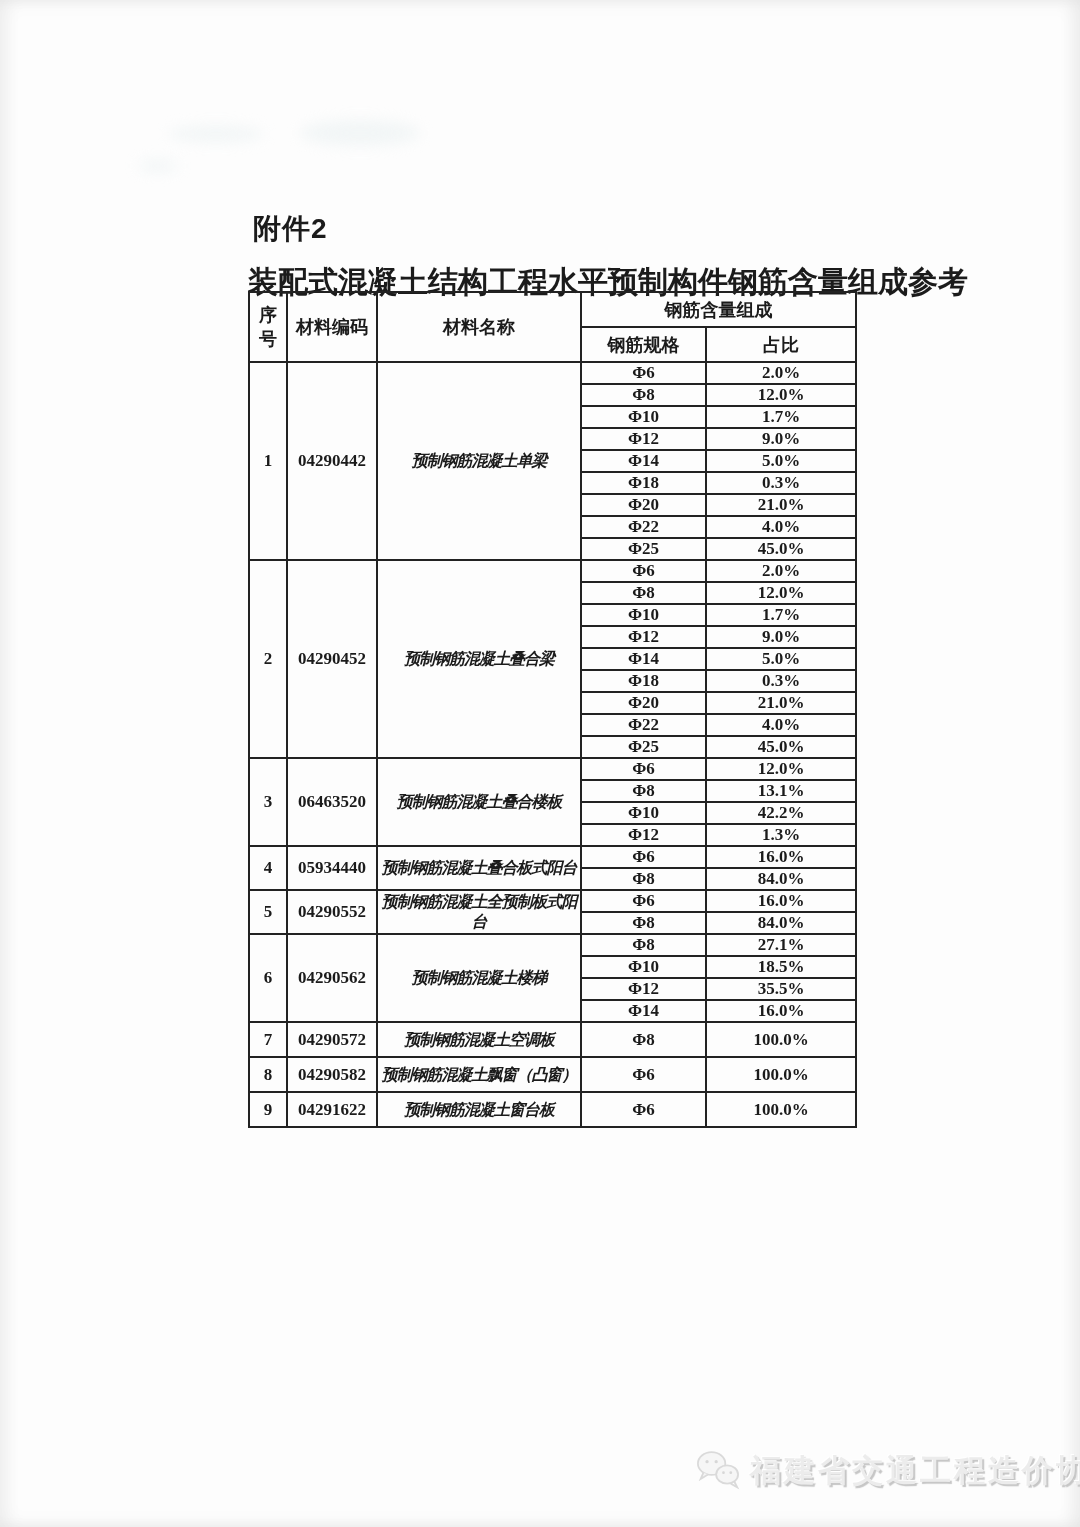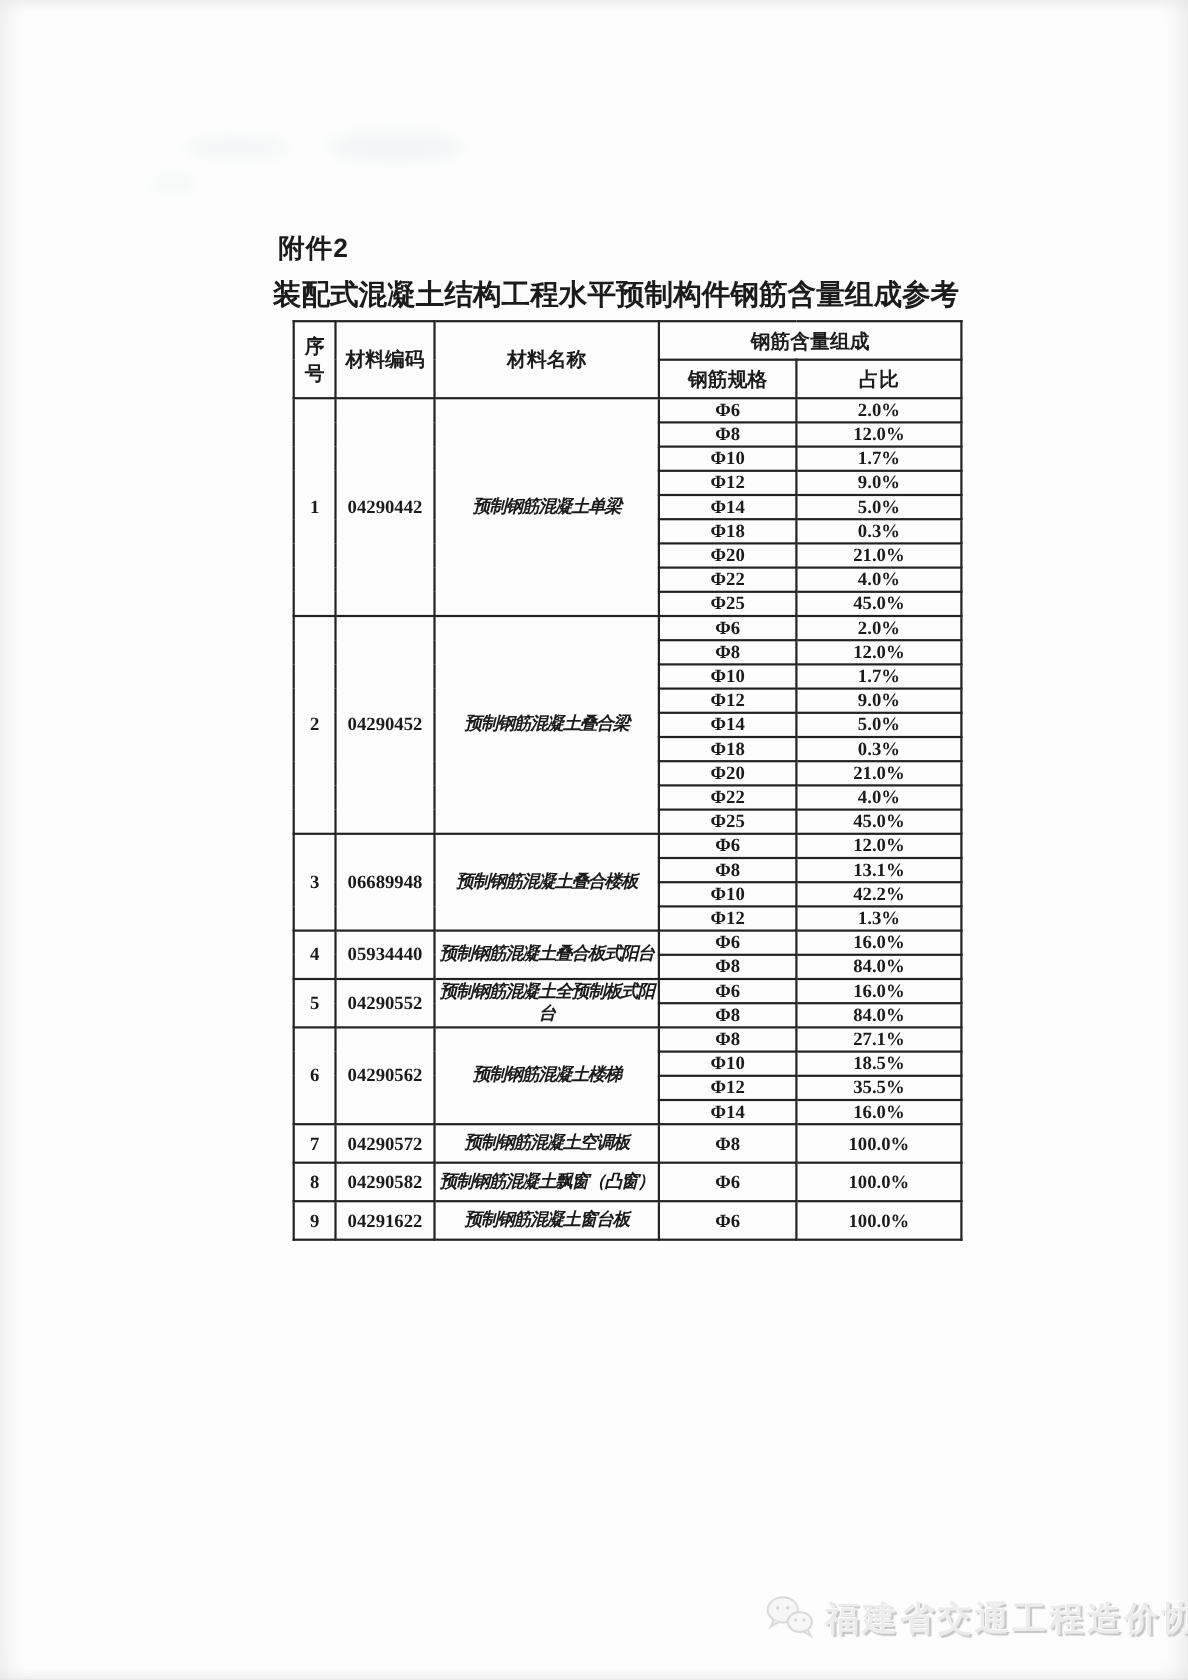--- a/index.html
+++ b/index.html
@@ -13,34 +13,34 @@
     color:#1b1b1b;
     box-shadow:inset 0 0 22px rgba(0,0,0,0.05), inset -10px 0 14px rgba(0,0,0,0.04), inset 10px 0 14px rgba(0,0,0,0.03);
   }
   .smudge{position:absolute;background:#e9f0f1;filter:blur(7px);border-radius:50%;opacity:.55;}
   .smudge.s1{left:168px;top:126px;width:96px;height:16px;}
   .smudge.s2{left:300px;top:120px;width:120px;height:26px;}
   .smudge.s3{left:138px;top:160px;width:40px;height:12px;}
 
   .attachment{
     position:absolute;left:253px;top:210px;
-    font-size:24px;font-weight:bold;letter-spacing:1px;
+    font-size:28px;font-weight:bold;letter-spacing:1px;
   }
   .doc-title{
-    position:absolute;left:248px;top:250px;width:607px;
+    position:absolute;left:248px;top:262px;width:607px;
     text-align:center;
-    font-size:26px;font-weight:bold;letter-spacing:0px;
+    font-size:30px;font-weight:bold;letter-spacing:0px;
     white-space:nowrap;
   }
 
   table.rebar{
     position:absolute;left:248px;top:291px;
     border-collapse:collapse;table-layout:fixed;
     width:607px;
-    font-size:17px;font-weight:bold;margin-left:18px;
+    font-size:17px;font-weight:bold;
   }
   table.rebar col.c-no{width:38px;}
   table.rebar col.c-code{width:90px;}
   table.rebar col.c-name{width:204px;}
   table.rebar col.c-spec{width:125px;}
   table.rebar col.c-ratio{width:150px;}
   table.rebar th, table.rebar td{
     border:2px solid #222;
     text-align:center;vertical-align:middle;
     padding:0 2px;
@@ -176,21 +176,21 @@
         <tr class="sub">
           <td class="cell-spec">Φ22</td>
           <td class="cell-ratio">4.0%</td>
         </tr>
         <tr class="sub">
           <td class="cell-spec">Φ25</td>
           <td class="cell-ratio">45.0%</td>
         </tr>
         <tr class="sub">
           <td rowspan="4" class="cell-no">3</td>
-          <td rowspan="4" class="cell-code">06689948</td>
+          <td rowspan="4" class="cell-code">06463520</td>
           <td rowspan="4" class="cell-name">预制钢筋混凝土叠合楼板</td>
           <td class="cell-spec">Φ6</td>
           <td class="cell-ratio">12.0%</td>
         </tr>
         <tr class="sub">
           <td class="cell-spec">Φ8</td>
           <td class="cell-ratio">13.1%</td>
         </tr>
         <tr class="sub">
           <td class="cell-spec">Φ10</td>

